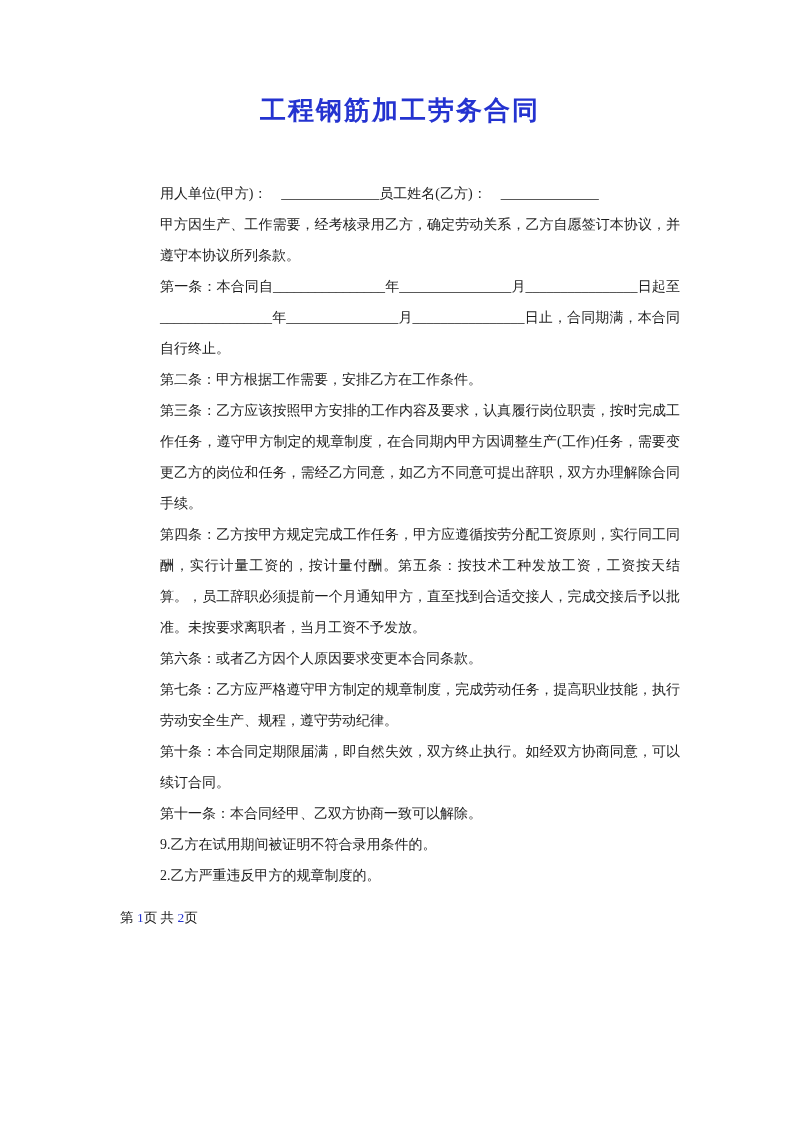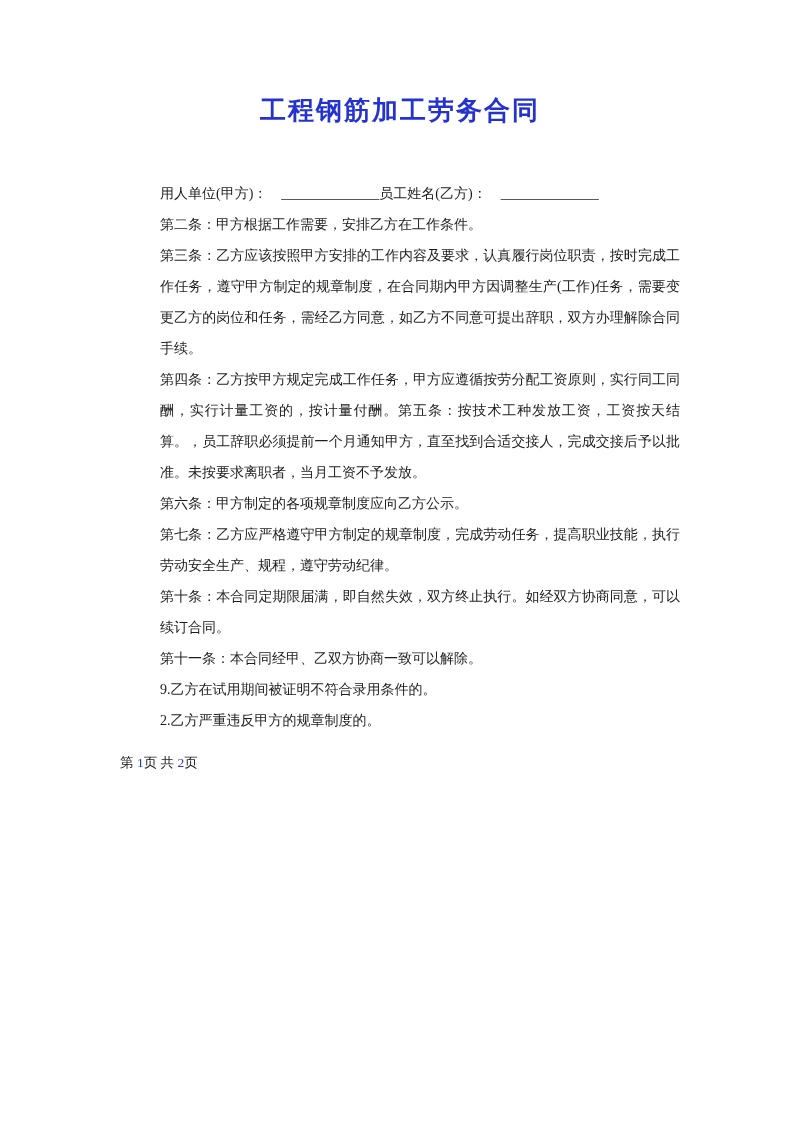--- a/index.html
+++ b/index.html
@@ -49,24 +49,26 @@
   }
 </style>
 </head>
 <body>
 
 <div class="page">
   <h1 class="doc-title">工程钢筋加工劳务合同</h1>
 
   <div class="doc-body">
       <p>用人单位(甲方)：　______________员工姓名(乙方)：　______________</p>
+      <p>甲方因生产、工作需要，经考核录用乙方，确定劳动关系，乙方自愿签订本协议，并遵守本协议所列条款。</p>
+      <p>第一条：本合同自________________年________________月________________日起至________________年________________月________________日止，合同期满，本合同自行终止。</p>
       <p>第二条：甲方根据工作需要，安排乙方在工作条件。</p>
       <p>第三条：乙方应该按照甲方安排的工作内容及要求，认真履行岗位职责，按时完成工作任务，遵守甲方制定的规章制度，在合同期内甲方因调整生产(工作)任务，需要变更乙方的岗位和任务，需经乙方同意，如乙方不同意可提出辞职，双方办理解除合同手续。</p>
       <p>第四条：乙方按甲方规定完成工作任务，甲方应遵循按劳分配工资原则，实行同工同酬，实行计量工资的，按计量付酬。第五条：按技术工种发放工资，工资按天结算。，员工辞职必须提前一个月通知甲方，直至找到合适交接人，完成交接后予以批准。未按要求离职者，当月工资不予发放。</p>
-      <p>第六条：甲方制定的各项规章制度应向乙方公示。</p>
+      <p>第六条：或者乙方因个人原因要求变更本合同条款。</p>
       <p>第七条：乙方应严格遵守甲方制定的规章制度，完成劳动任务，提高职业技能，执行劳动安全生产、规程，遵守劳动纪律。</p>
       <p>第十条：本合同定期限届满，即自然失效，双方终止执行。如经双方协商同意，可以续订合同。</p>
       <p>第十一条：本合同经甲、乙双方协商一致可以解除。</p>
       <p>9.乙方在试用期间被证明不符合录用条件的。</p>
       <p>2.乙方严重违反甲方的规章制度的。</p>
     </div>
 
   <div class="doc-footer">
     <span>第 </span><span class="page-num">1</span><span>页 共 </span><span class="page-num">2</span><span>页</span>
   </div>

